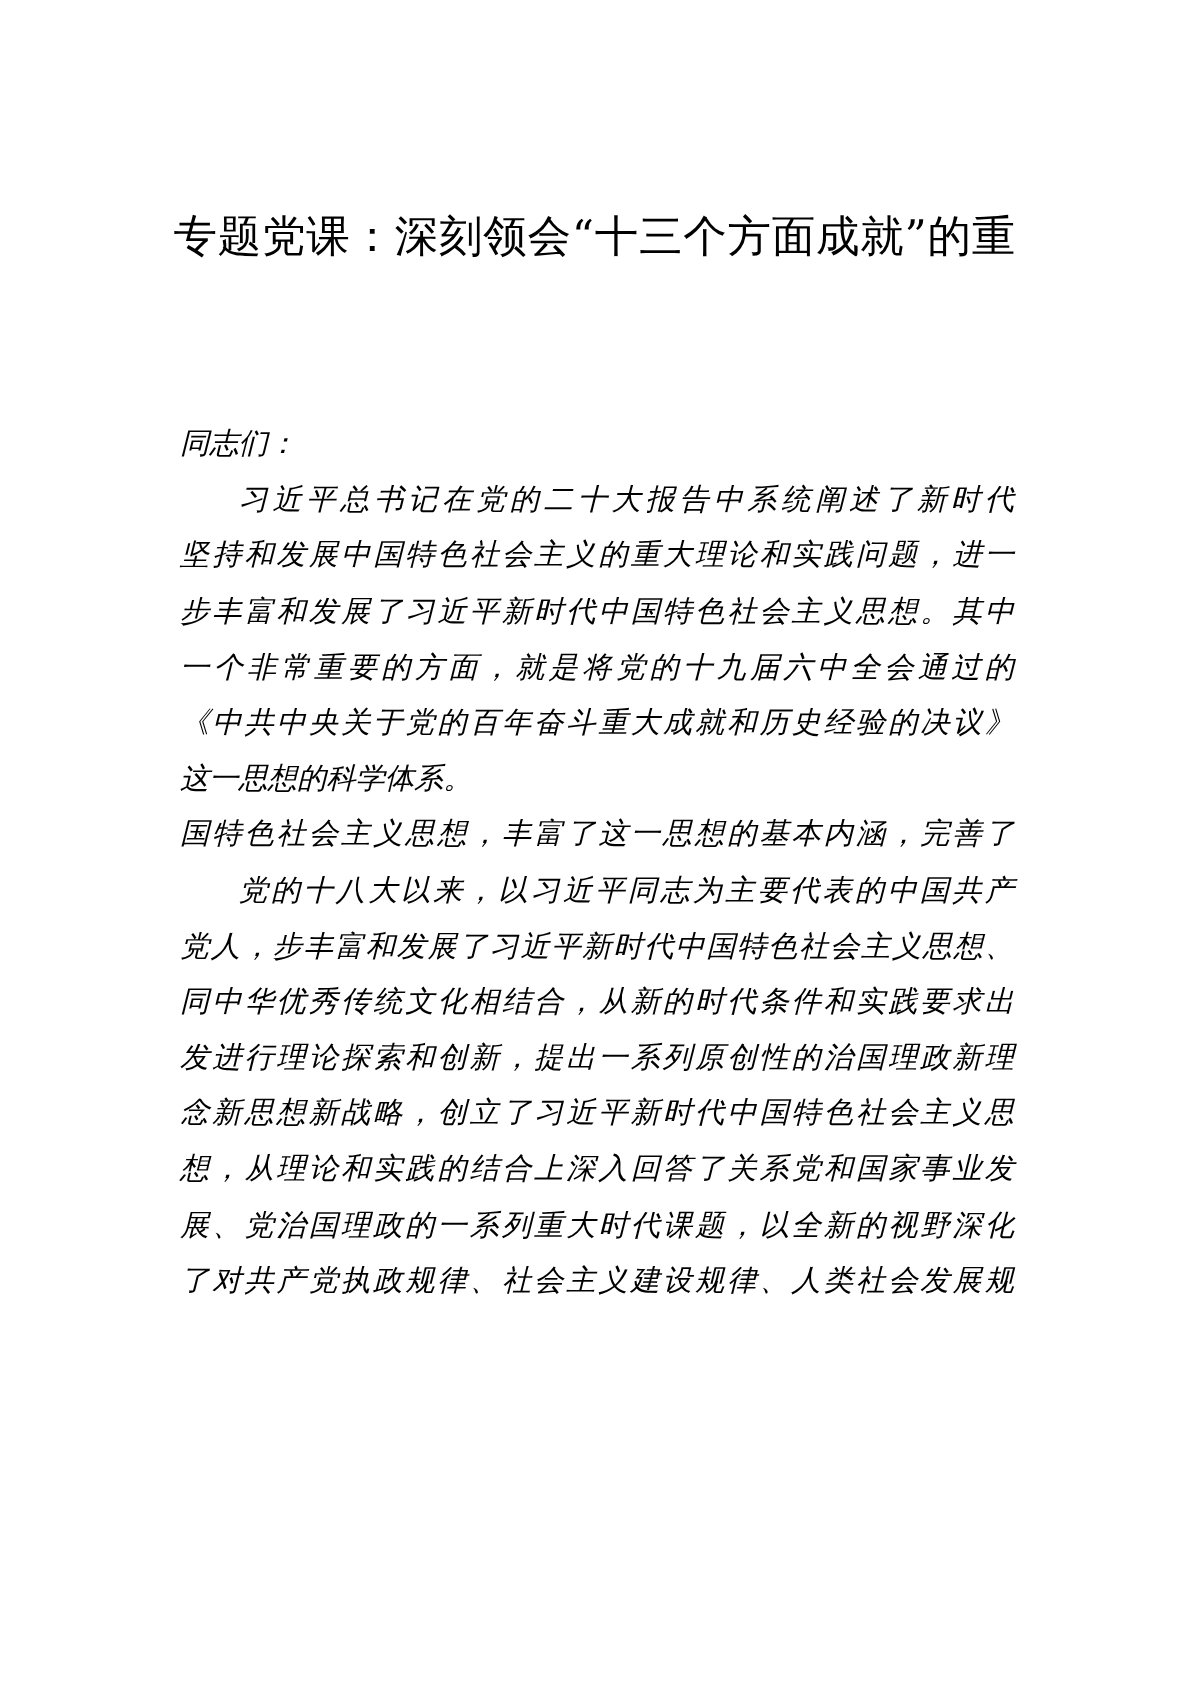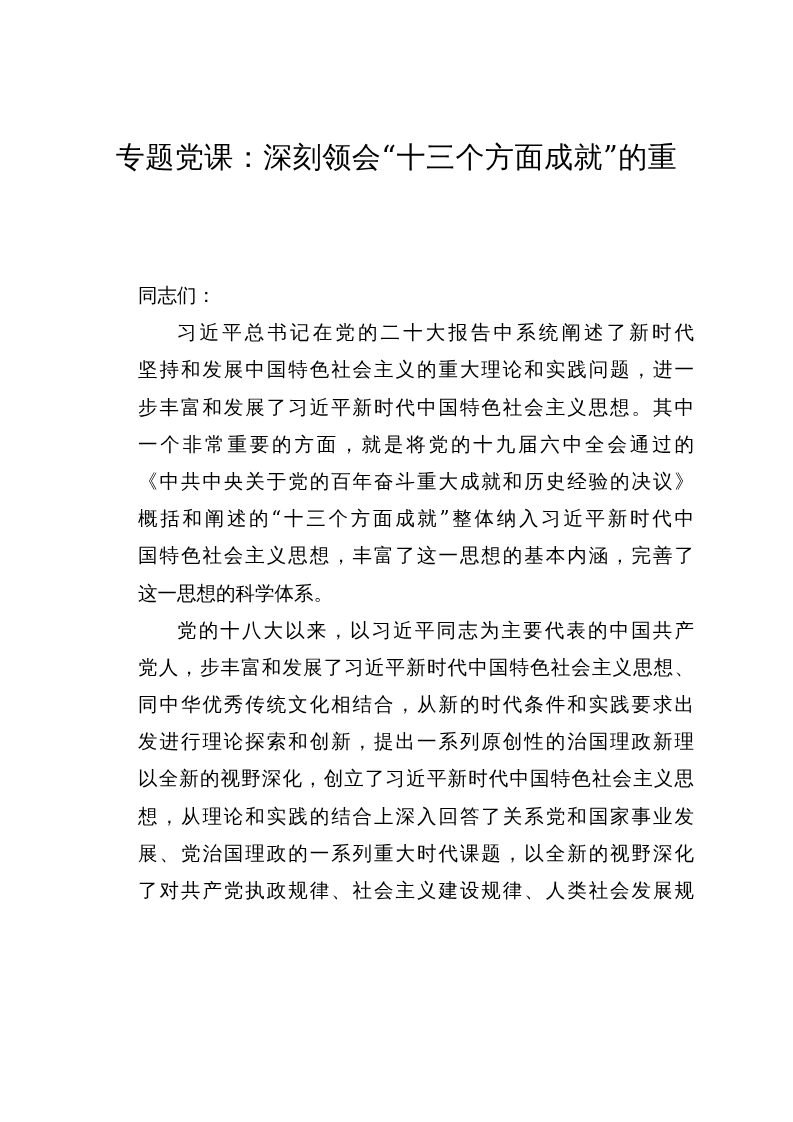--- a/index.html
+++ b/index.html
@@ -1,22 +1,22 @@
 <!DOCTYPE html>
 <html><head>
 <meta charset="utf-8">
 <style>
   html, body { margin: 0; padding: 0; background: #ffffff; }
   body { width: 793px; height: 1122px; position: relative; overflow: hidden;
          font-family: "DejaVu Serif", "Liberation Serif", serif; color: #000; }
   .page { position: absolute; left: 0; top: 0; width: 793px; height: 1122px; background: #fff; }
   .title { position: absolute; left: 100px; width: 593px; text-align: center;
            font-size: 29px; line-height: 58px; top: 128px; letter-spacing: 0.5px; }
-  .body { position: absolute; left: 138px; top: 277px; width: 556px; font-size: 19.5px;
-          line-height: 37.2px; }
+  .body { position: absolute; left: 120px; top: 277px; width: 556px; font-size: 19.5px;
+          line-height: 37.2px; font-style: italic; }
   .line { white-space: nowrap; display: block; height: 37.2px; text-align: justify;
           text-align-last: justify; }
   .line.last { text-align-last: left; }
   .indent { padding-left: 39px; }
   .heading { font-family: "DejaVu Sans", "Liberation Sans", sans-serif; font-weight: bold; font-size: 19px; }
 </style>
 </head>
 <body>
 
 <div class="page">
@@ -26,30 +26,29 @@
 
   <div class="body">
     <span class="line last">同志们：</span>
 
     <div>
       <span class="line indent">习近平总书记在党的二十大报告中系统阐述了新时代</span>
       <span class="line">坚持和发展中国特色社会主义的重大理论和实践问题，进一</span>
       <span class="line">步丰富和发展了习近平新时代中国特色社会主义思想。其中</span>
       <span class="line">一个非常重要的方面，就是将党的十九届六中全会通过的</span>
       <span class="line">《中共中央关于党的百年奋斗重大成就和历史经验的决议》</span>
-      <span class="line">概括和阐述的“十三个方面成就”整体纳入习近平新时代中</span>
+      <span class="line last">这一思想的科学体系。</span>
       <span class="line">国特色社会主义思想，丰富了这一思想的基本内涵，完善了</span>
-      <span class="line last">这一思想的科学体系。</span>
     </div>
 
 
     <div>
       <span class="line indent">党的十八大以来，以习近平同志为主要代表的中国共产</span>
       <span class="line">党人，步丰富和发展了习近平新时代中国特色社会主义思想、</span>
       <span class="line">同中华优秀传统文化相结合，从新的时代条件和实践要求出</span>
       <span class="line">发进行理论探索和创新，提出一系列原创性的治国理政新理</span>
-      <span class="line">以全新的视野深化，创立了习近平新时代中国特色社会主义思</span>
+      <span class="line">念新思想新战略，创立了习近平新时代中国特色社会主义思</span>
       <span class="line">想，从理论和实践的结合上深入回答了关系党和国家事业发</span>
       <span class="line">展、党治国理政的一系列重大时代课题，以全新的视野深化</span>
       <span class="line">了对共产党执政规律、社会主义建设规律、人类社会发展规</span>
     </div>
   </div>
 </div>
 
 </body></html>

